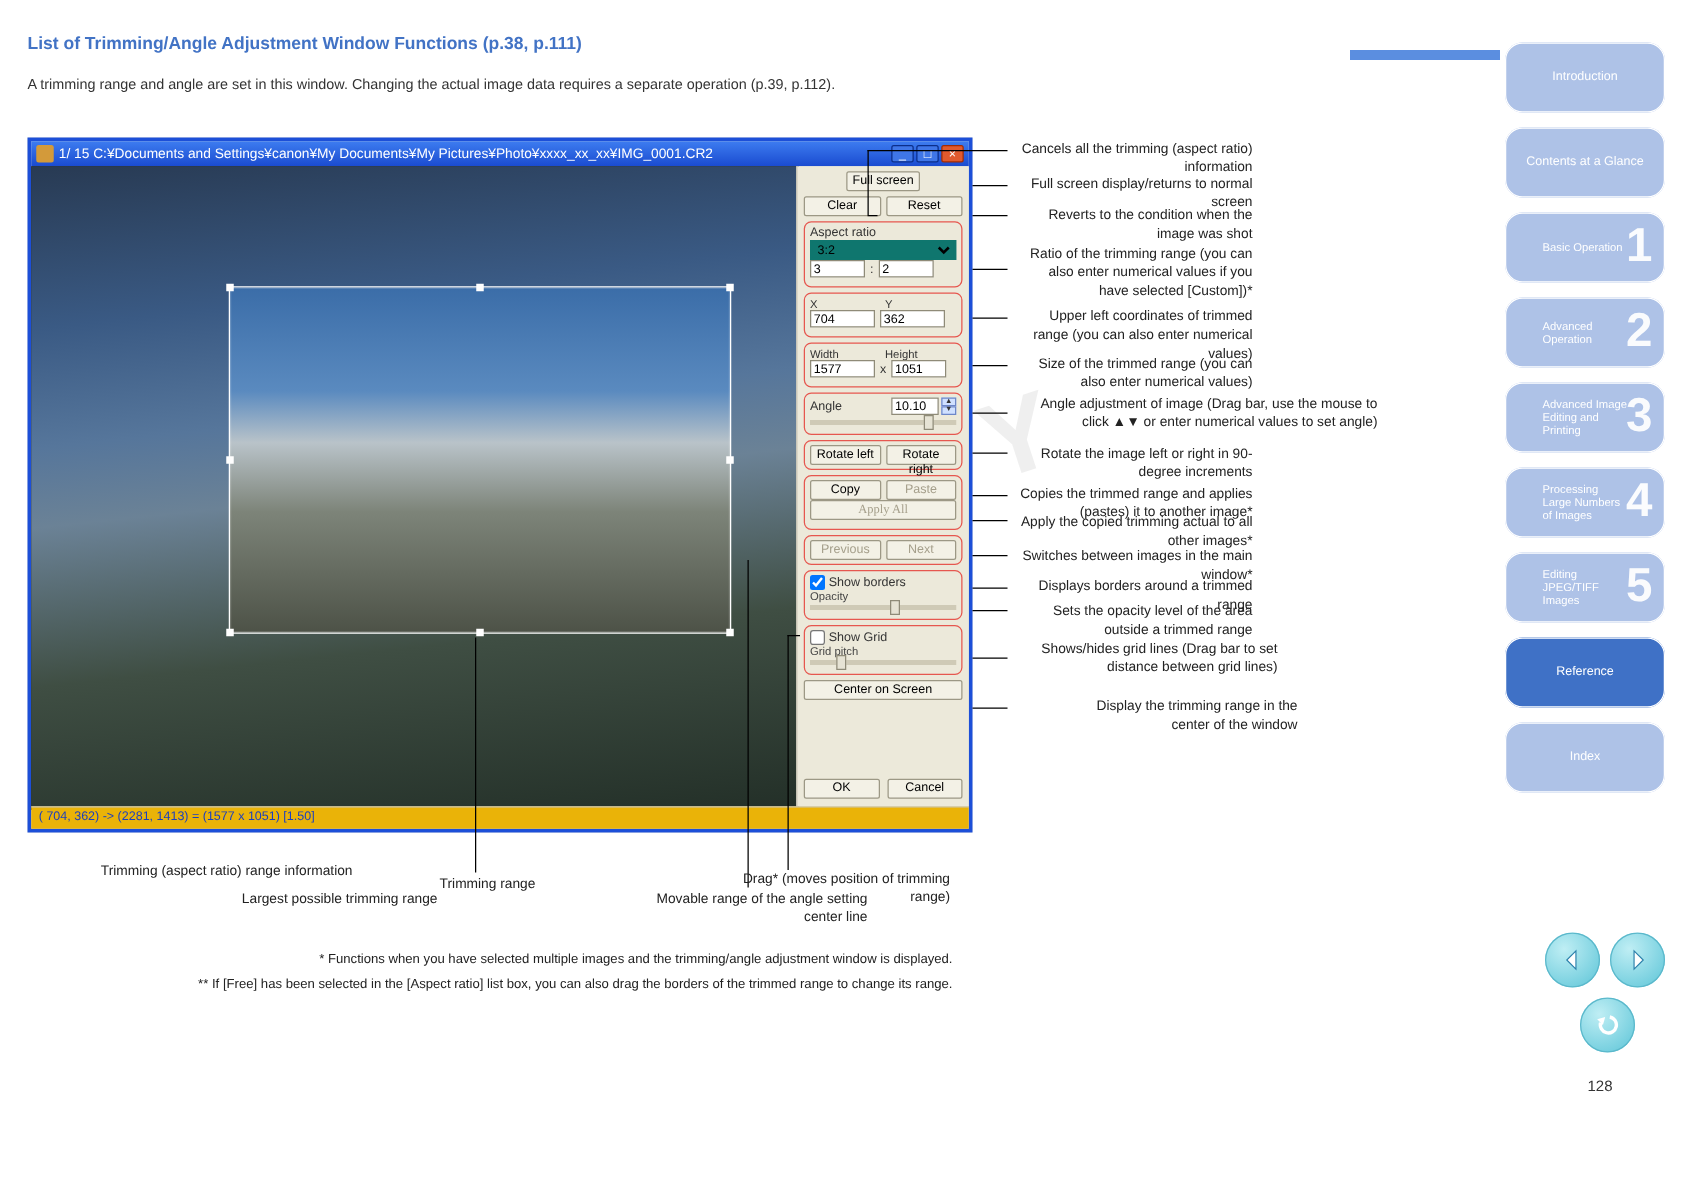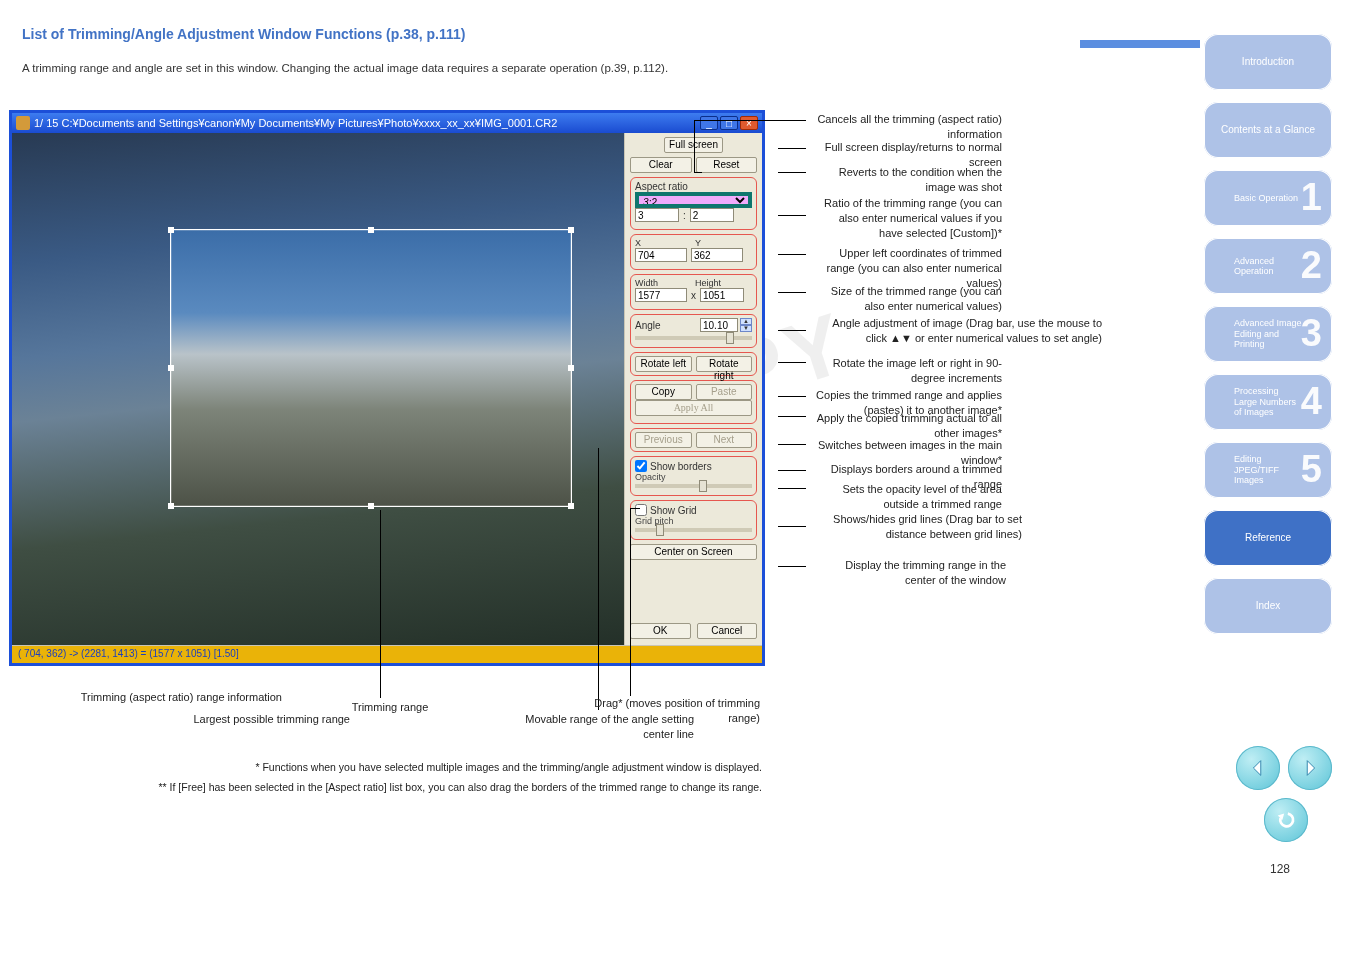--- a/index.html
+++ b/index.html
@@ -14,41 +14,41 @@
   .tab .lbl { font-size: 9px; color: #ffffff; text-align: left; width: 68px; }
   .tab.simple .lbl { width: 100%; text-align: center; font-size: 10px; }
   .nav-arrows { position: absolute; right: 18px; top: 746px; display: flex; gap: 8px; align-items: center; }
   .circ { width: 44px; height: 44px; border-radius: 50%; display: inline-flex; align-items: center; justify-content: center; background: radial-gradient(circle at 35% 30%, #bfeef4, #5bc4d7); box-shadow: inset 0 0 0 1px #5bb8cb; }
   .circ svg { width: 22px; height: 22px; }
   .circ.undo { position: absolute; right: 42px; top: 798px; }
   .page-number { position: absolute; right: 60px; top: 862px; font-size: 12px; color: #333; }
   .topbar-accent { position: absolute; right: 150px; top: 40px; width: 120px; height: 8px; background: #5b8ee0; }
 
   
-  .window { position: absolute; left: 9px; top: 110px; width: 756px; height: 556px; border: 3px solid #1c4fd8; background: #eae7d9; }
+  .window { position: absolute; left: 22px; top: 110px; width: 756px; height: 556px; border: 3px solid #1c4fd8; background: #eae7d9; }
   .titlebar { height: 20px; background: linear-gradient(#3d7cf0,#1a4bd0); color: #fff; display: flex; align-items: center; padding: 0 4px; font-size: 11px; }
   .titlebar .title { flex: 1; overflow: hidden; white-space: nowrap; }
   .winbtns { display: flex; gap: 2px; }
   .winbtn { width: 18px; height: 14px; background: #3f76e8; border: 1px solid #0b2e8a; border-radius: 2px; display: flex; align-items: center; justify-content: center; color: #fff; font-size: 10px; }
   .winbtn.close { background: #e05a2e; border-color: #a12b05; }
   .canvas { position: absolute; left: 0; top: 20px; width: 614px; height: 515px; background: #000; overflow: hidden; }
   .canvas .rotated { position: absolute; inset: -60px; transform: rotate(-6deg); background: linear-gradient(#243348 0%, #3a5a84 25%, #56769b 40%, #6b8296 50%, #3f4e43 70%, #1e2a23 100%); }
   .canvas .crop { position: absolute; left: 158px; top: 96px; width: 402px; height: 278px; border: 1px solid #fff; background: linear-gradient(#3b6da8 0%, #5a8abf 30%, #b9c3c9 45%, #7d8479 65%, #4d5247 100%); box-shadow: 0 0 0 1px rgba(255,255,255,.2) inset; }
   .handle { position: absolute; width: 6px; height: 6px; background: #fff; }
   .h-tl, .h-tm, .h-tr { top: -3px; } .h-ml, .h-mr { top: calc(50% - 3px); } .h-bl, .h-bm, .h-br { bottom: -3px; }
   .h-tl, .h-ml, .h-bl { left: -3px; } .h-tm, .h-bm { left: calc(50% - 3px); } .h-tr, .h-mr, .h-br { right: -3px; }
   .statusbar { position: absolute; left: 0; bottom: 0; height: 18px; width: 100%; background: #eab308; border-top: 1px solid #c9c5b5; font-size: 10px; padding: 2px 6px; color: #1b3fbf; }
 
   .panel { position: absolute; right: 0; top: 20px; width: 138px; bottom: 18px; background: #ece9da; border-left: 1px solid #c9c5b5; padding: 4px 5px; font-size: 10px; color: #333; }
   .panel .row { margin-bottom: 4px; display: flex; gap: 4px; align-items: center; }
   .panel button, .panel .btn { font-size: 10px; border: 1px solid #9c9885; background: #f3f1e6; border-radius: 2px; padding: 1px 4px; height: 16px; line-height: 12px; }
   .panel button.ghost { color: #a59f8b; }
   .panel input[type="text"] { font-size: 10px; height: 14px; border: 1px solid #8f8b78; background: #fff; padding: 0 2px; width: 44px; }
   .panel input.half { width: 52px; }
-  .panel select { font-size: 10px; height: 16px; width: 100%; border: 4px solid #0f766e; background: #f0abfc; font-style: italic; }
+  .panel select { font-size: 10px; height: 16px; width: 100%; border: 2px solid #0f766e; background: #0f766e; }
   .panel .group { border: 1px solid #e6574f; border-radius: 6px; padding: 3px 4px; margin-bottom: 4px; }
   .panel label { font-size: 10px; }
   .panel .small { font-size: 9px; color: #444; }
   .panel .slider { height: 4px; background: #cfcab6; position: relative; margin: 2px 0 4px; }
   .panel .slider .thumb { position: absolute; top: -4px; width: 8px; height: 12px; background: #e6e3d4; border: 1px solid #8f8b78; }
   .panel .spinner { display: flex; align-items: center; }
   .panel .spinner .arrows { display: flex; flex-direction: column; margin-left: 2px; }
   .panel .spinner .arrows span { width: 12px; height: 7px; border: 1px solid #6d87c8; background: #cfe0ff; font-size: 6px; line-height: 5px; text-align: center; }
   .panel .twoLbl { display: flex; gap: 4px; }
   .panel .twoLbl span { width: 56px; font-size: 9px; }
@@ -336,21 +336,21 @@
   </div>
 <div class="callout boxed" style="left:812px; top:462px;">
     <span class="t">Displays borders around a trimmed range</span>
   </div>
 <div class="callout boxed" style="left:812px; top:482px;">
     <span class="t">Sets the opacity level of the area outside a trimmed range</span>
   </div>
 <div class="callout boxed" style="left:812px; top:512px; max-width:210px;">
     <span class="t">Shows/hides grid lines (Drag bar to set distance between grid lines)</span>
   </div>
-<div class="callout boxed" style="left:816px; top:558px;">
+<div class="callout boxed" style="left:848px; top:558px;">
     <span class="t">Display the trimming range in the center of the window</span>
   </div>
 
 <div class="callout" style="left:330px; top:700px; width:120px; text-align:center;">
     <span class="t">Trimming range</span>
   </div>
 <div class="callout" style="left:524px; top:712px; width:170px;">
     <span class="t">Movable range of the angle setting center line</span>
   </div>
 <div class="callout" style="left:560px; top:696px; width:200px;">

